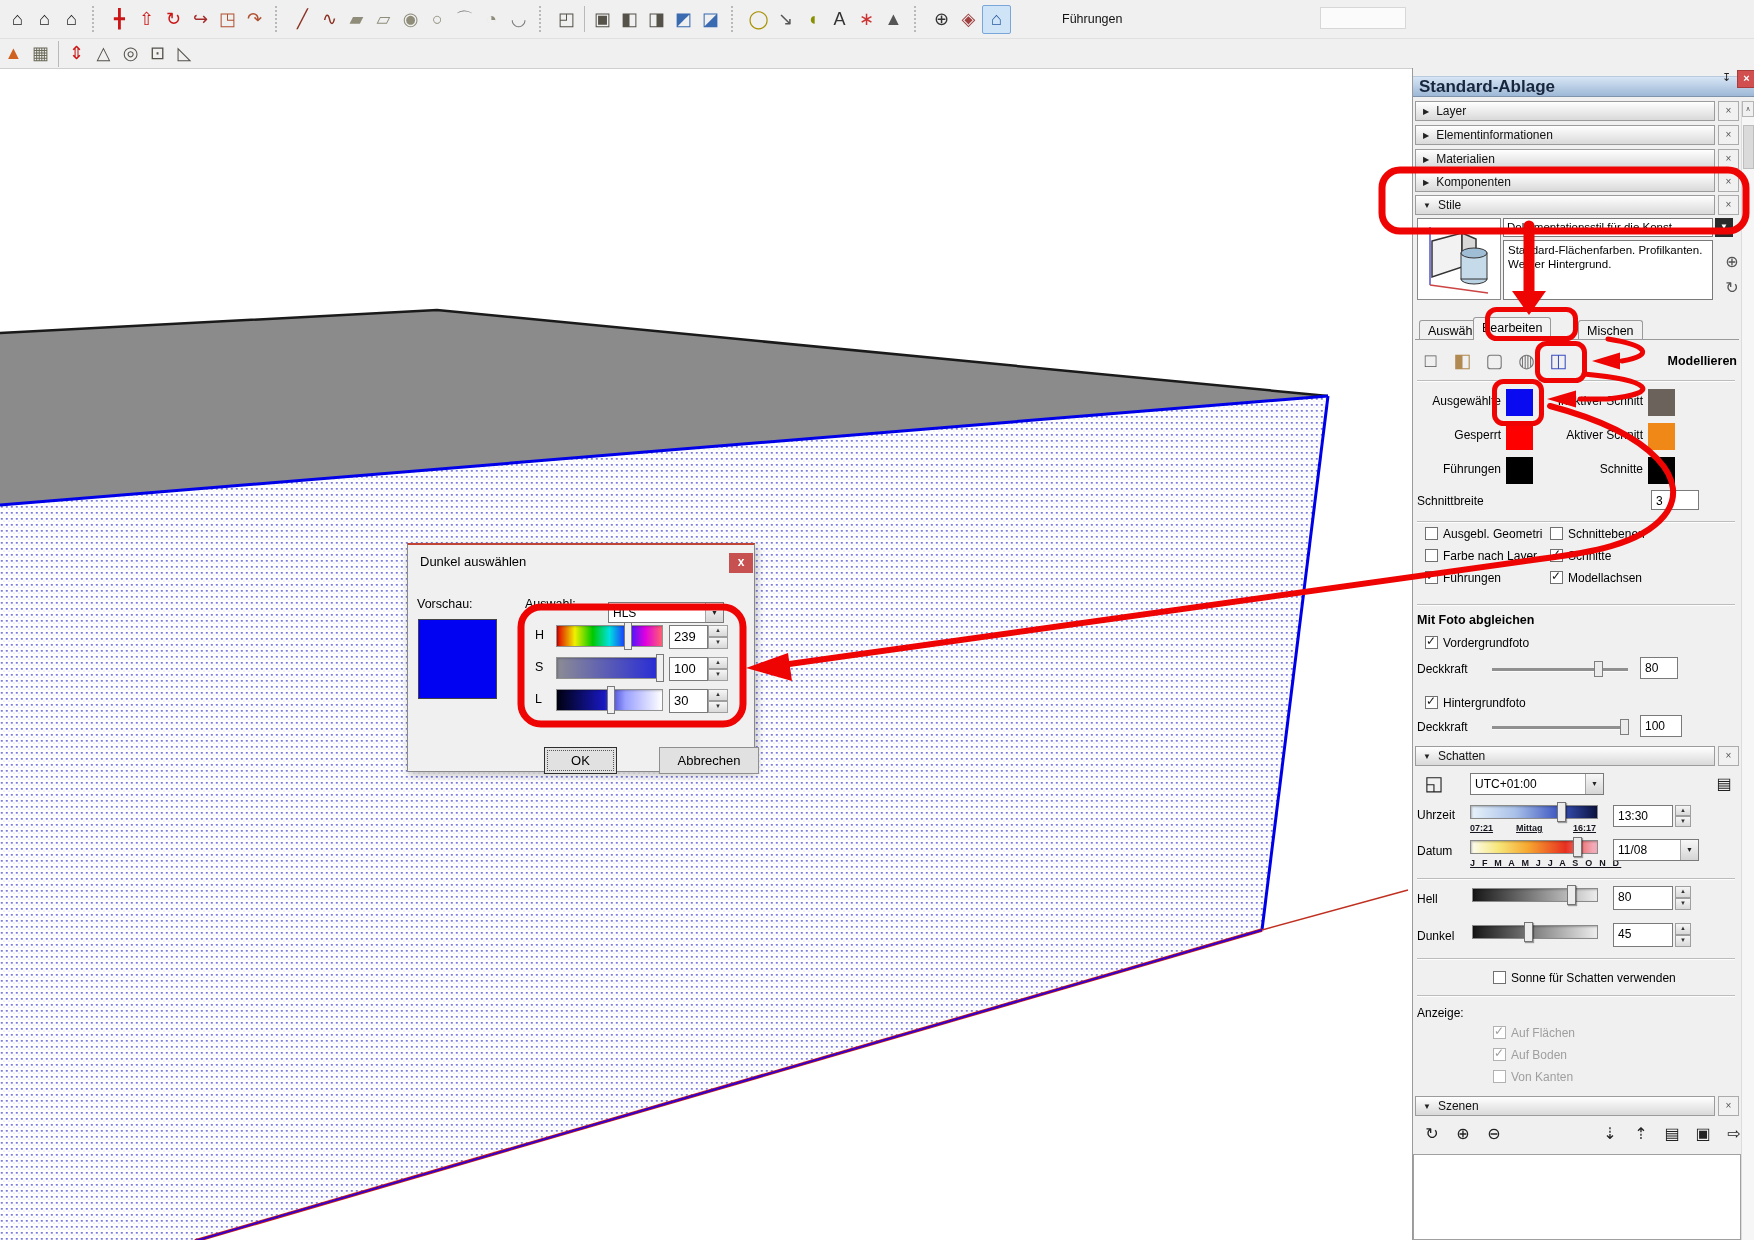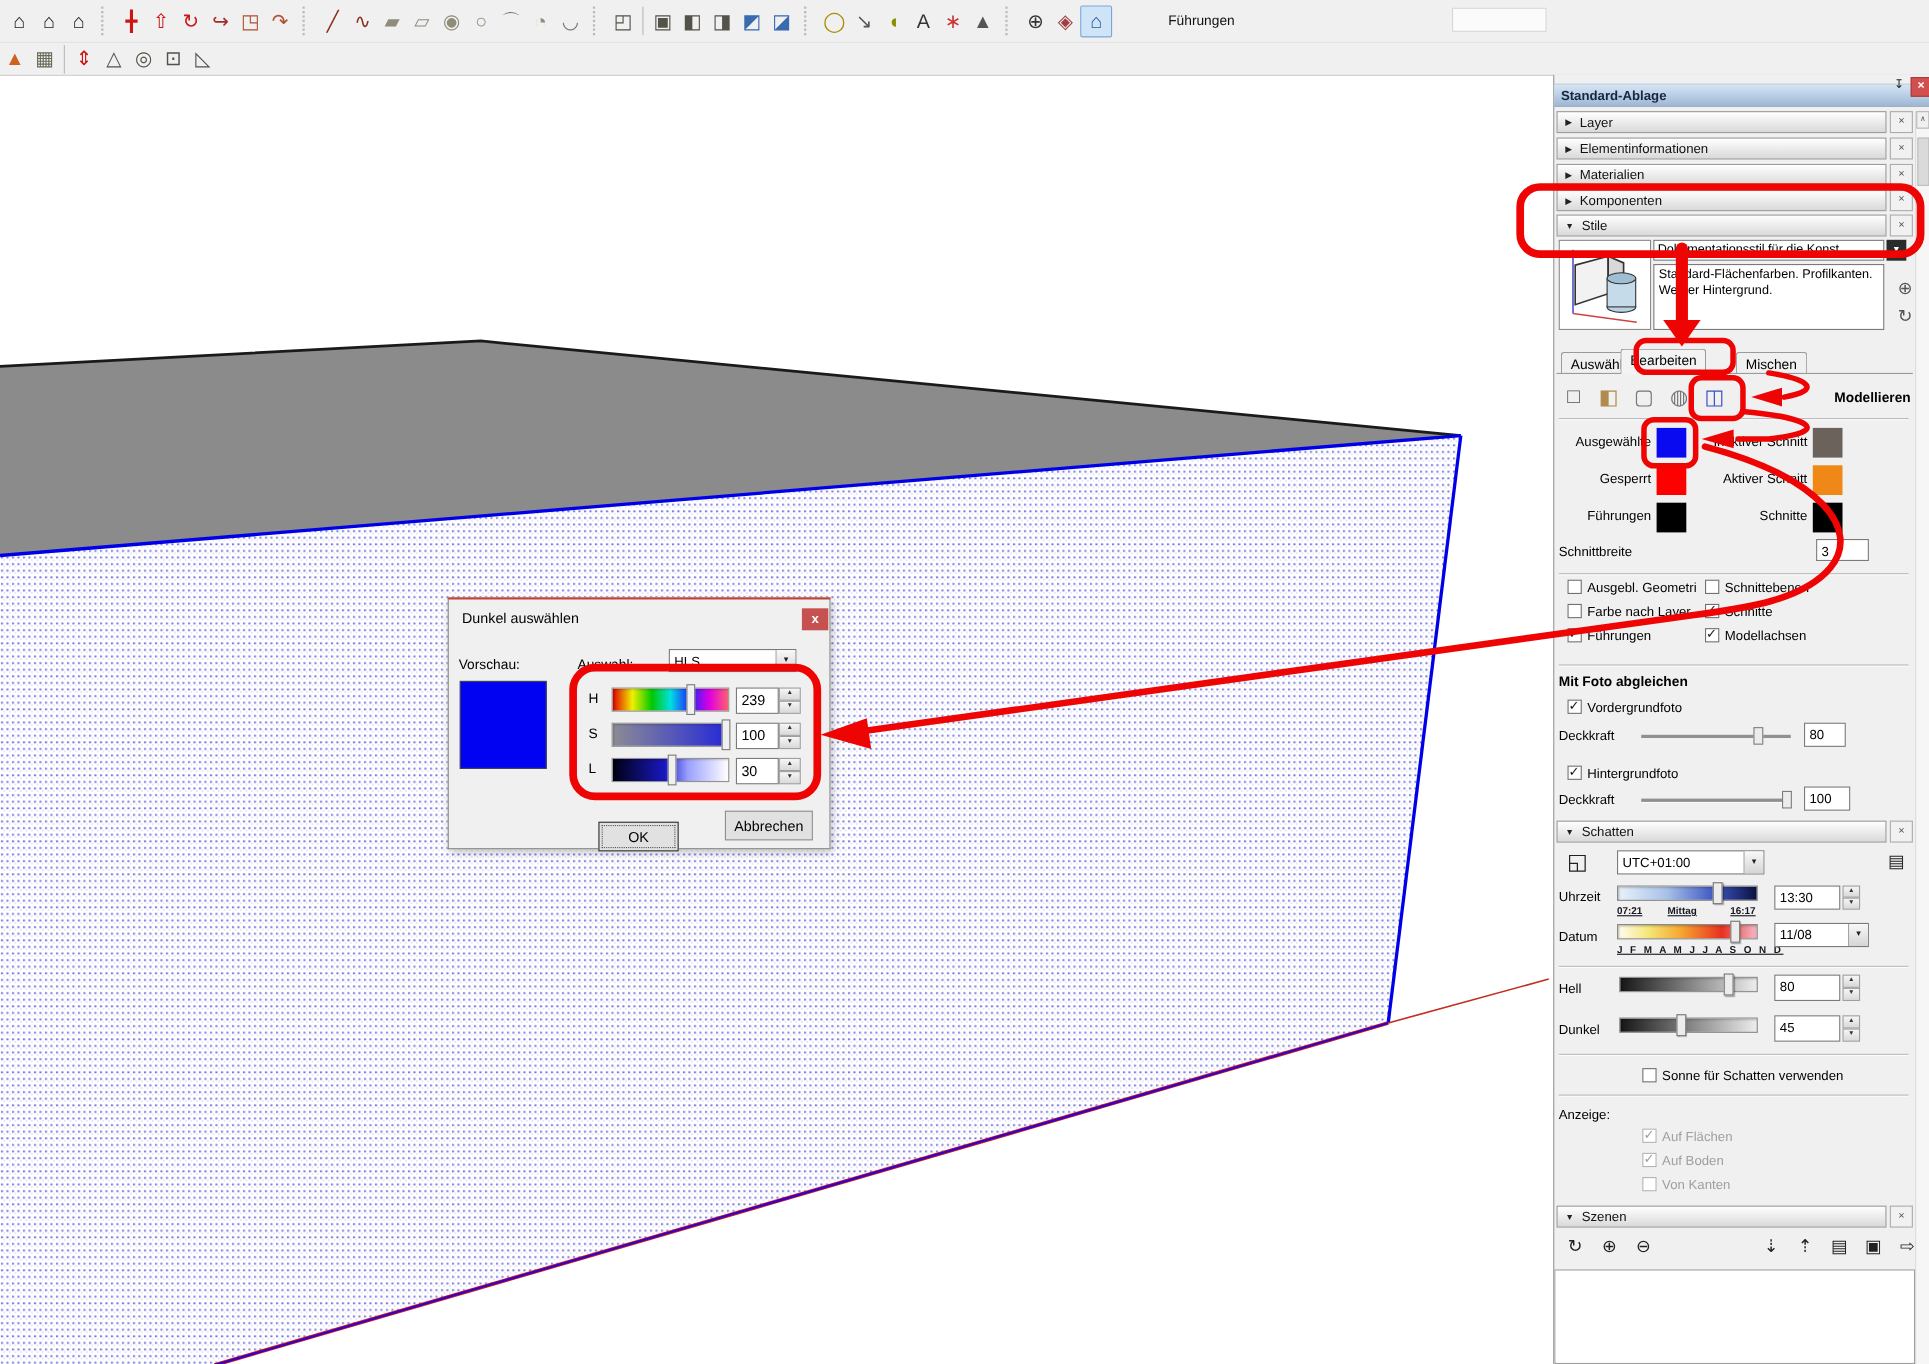--- a/index.html
+++ b/index.html
@@ -20,21 +20,21 @@
   .minput{position:absolute;left:1320px;top:7px;width:86px;height:22px;background:#fbfbfb;
           border:1px solid #d7d7d7;box-sizing:border-box;}
   
   #scene{position:absolute;left:0;top:0;z-index:1;}
   
   #sidebar{position:absolute;left:1412px;top:68px;width:342px;height:1172px;background:#f0f0f0;
            border-left:1px solid #9a9a9a;z-index:10;font-size:12px;}
   #sb-title{position:absolute;left:0;top:8px;width:342px;height:21px;
             background:linear-gradient(#d7e5f5,#9db8d6);border-top:1px solid #b9cadf;
             border-bottom:1px solid #7e94ac;display:flex;align-items:center;box-sizing:border-box;}
-  #sb-title .t{font-weight:bold;font-size:12px;color:#17263c;padding-left:6px;}
+  #sb-title .t{font-weight:bold;font-size:17px;color:#17263c;padding-left:6px;}
   .titlebtn{position:absolute;top:2px;width:17px;height:16px;text-align:center;line-height:15px;font-size:11px;}
   #sb-pin{left:305px;color:#222;}
   #sb-close{left:324px;background:#d14f4f;color:#fff;border:1px solid #a93b3b;font-weight:bold;}
   .hdr{position:absolute;left:2px;width:300px;height:20px;background:linear-gradient(#ffffff,#d9d9d9);
        border:1px solid #9c9c9c;box-sizing:border-box;display:flex;align-items:center;gap:7px;
        padding-left:7px;font-size:12px;color:#111;}
   .hdr .arr{font-size:8px;color:#222;}
   .hx{position:absolute;left:305px;width:21px;height:20px;background:#f1f1f1;border:1px solid #ababab;
       box-sizing:border-box;color:#555;font-size:10px;text-align:center;line-height:17px;}
   #scrollstrip{position:absolute;left:328px;top:33px;width:13px;height:1139px;background:#f6f6f6;
@@ -409,21 +409,21 @@
       <div class="szicon">⇨</div>
     </div>
   <div id="szn-list"></div>
 </div>
 
 <div id="dialog">
   <div id="dlg-title">Dunkel auswählen</div>
   <div id="dlg-close">x</div>
   <div class="dlab" style="left:9px;top:52px">Vorschau:</div>
   <div class="dlab" style="left:117px;top:52px">Auswahl:</div>
-  <div class="combo" style="left:200px;top:45px;width:116px;height:21px">
+  <div class="combo" style="left:200px;top:57px;width:116px;height:21px">
     <span class="val">HLS</span>
       <span class="cbtn">▼</span>
   </div>
   <div id="dlg-preview" style="position: absolute; left: 10px; top: 74px; width: 77px; height: 78px; border: 1px solid rgb(68, 68, 68); background: rgb(2, 2, 242);"></div>
 
   <div class="dlab" style="left:127px;top:83px">H</div>
   <div class="dtrack" style="left:148px;top:80px;width:107px;background:linear-gradient(90deg,#e00000,#f0f000 17%,#00c800 34%,#00e0e0 50%,#2020ff 67%,#e000e0 84%,#ff6070)">
       <div class="dhandle" id="dh0" style="left: 66.62px;"></div>
     </div>
   <div class="spin" style="left:261px;top:80px;width:39px;height:24px;font-size:13px">239</div>
@@ -446,21 +446,21 @@
   <div class="dtrack" style="left:148px;top:144px;width:107px;background:linear-gradient(90deg,#000010,#1818c0 45%,#9aa0ff 65%,#ffffff)">
       <div class="dhandle" id="dh2" style="left: 49.5px;"></div>
     </div>
   <div class="spin" style="left:261px;top:144px;width:39px;height:24px;font-size:13px">30</div>
   <div class="spinner" style="left:300px;top:144px;height:24px;width:20px">
       <div>▲</div>
       <div>▼</div>
     </div>
 
   <div class="dbtn def" style="left:136px;top:190px;width:73px">OK</div>
-  <div class="dbtn" style="left:251px;top:180px;width:80px">Abbrechen</div>
+  <div class="dbtn" style="left:251px;top:190px;width:100px">Abbrechen</div>
 </div>
 
 <svg id="annot" width="1754" height="1240">
   <g fill="none" stroke="#ef0404" stroke-linecap="round">
     <rect x="1382" y="170" width="364" height="61" rx="18" stroke-width="7"></rect>
     <line x1="1529" y1="226" x2="1529" y2="292" stroke-width="11"></line>
     <rect x="1487.5" y="309.5" width="88" height="29" rx="9" stroke-width="5"></rect>
     <path d="M1608,339 C1646,345 1656,355 1622,361" stroke-width="5"></path>
     <rect x="1537.5" y="343.5" width="47" height="37" rx="9" stroke-width="5"></rect>
     <path d="M1584,374 C1650,380 1664,393 1608,399 L1580,399" stroke-width="5"></path>

